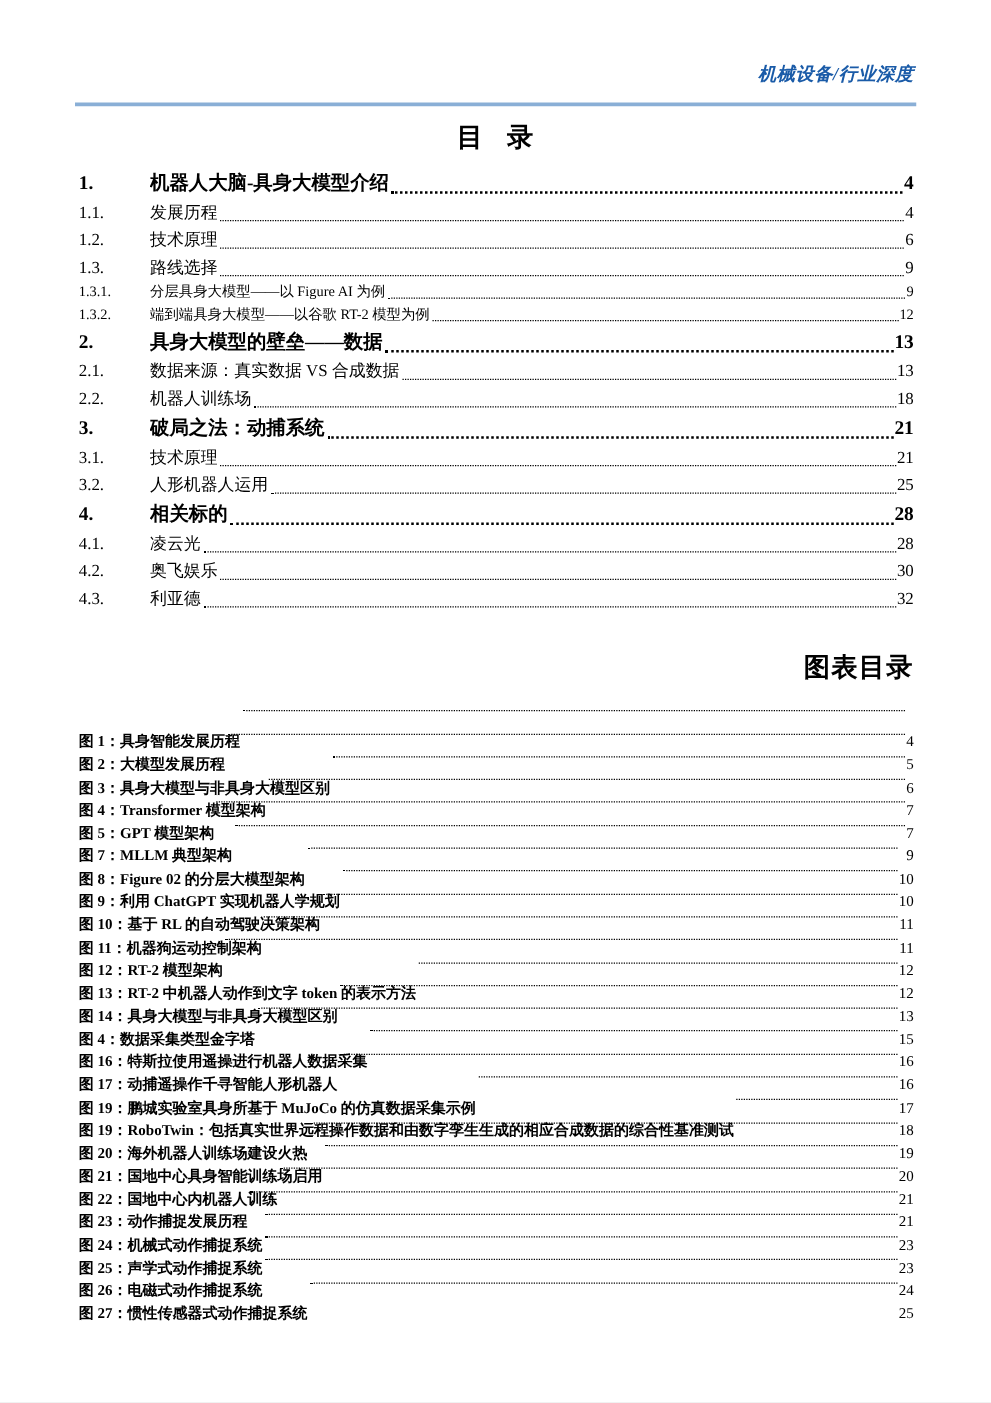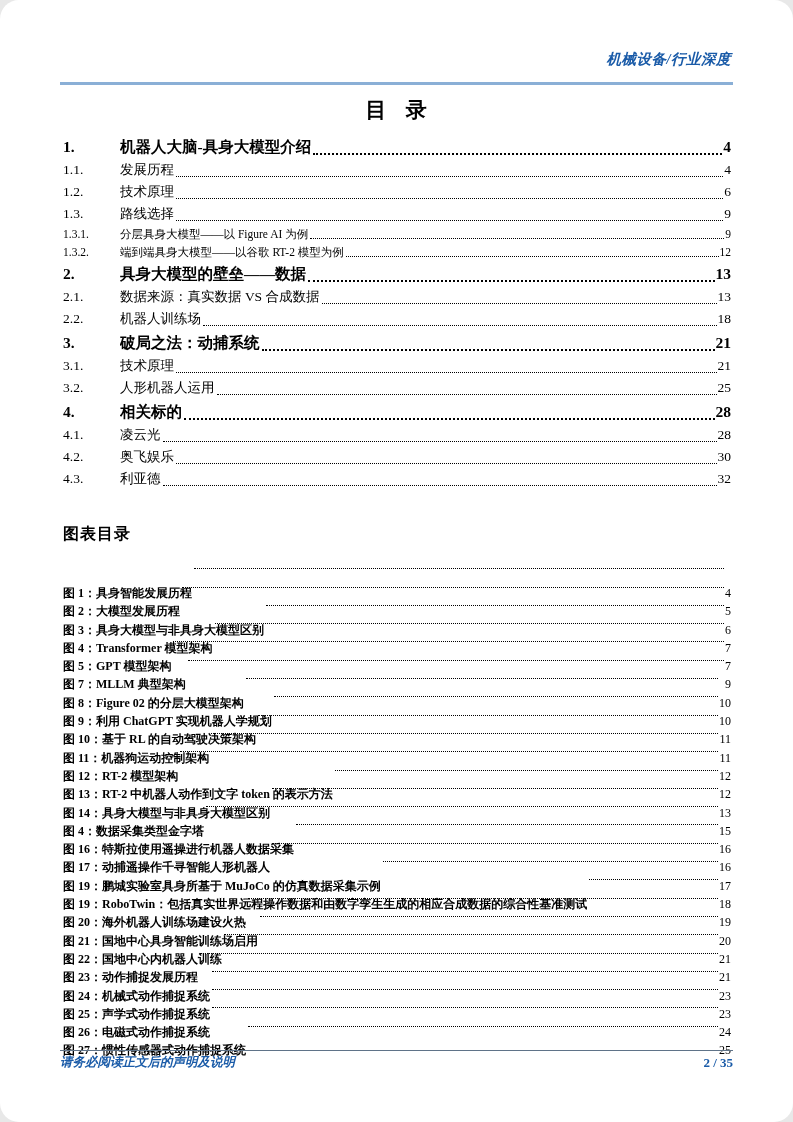--- a/index.html
+++ b/index.html
@@ -4,21 +4,20 @@
 <style>
   html,body { margin:0; padding:0; background:#e8e8e8; }
   .page {
     position:relative;
     width:793px; height:1122px;
     margin:0 auto;
     background:#ffffff;
     font-family:"Liberation Serif","DejaVu Serif",serif;
     color:#000;
     overflow:hidden;
-    border-radius:19px;
   }
   
   .header {
     position:absolute; top:50px; left:60px; right:62px;
     text-align:right;
   }
   .header-category {
     font-size:14.5px; font-weight:bold; font-style:italic;
     color:#1A5BA8; letter-spacing:0.5px;
   }
@@ -27,21 +26,21 @@
     height:3px; background:#8AAFD6;
   }
   
   .content { position:absolute; top:92px; left:63px; width:668px; }
   .toc-title {
     text-align:center; font-size:21px; font-weight:bold;
     word-spacing:10px; letter-spacing:2px;
     margin:4px 0 10px 0; line-height:28px;
   }
   .fig-title {
-    text-align:left; font-size:16px; font-weight:bold;
+    text-align:right; font-size:21px; font-weight:bold;
     letter-spacing:1px;
     margin:32px 0 8px 0; line-height:24px;
   }
   .toc-row { display:flex; align-items:baseline; white-space:nowrap; }
   .toc-row .num { flex:0 0 57px; }
   .toc-row .lbl { flex:0 1 auto; overflow:hidden; }
   .toc-row .dots {
     flex:1 1 4px; min-width:4px;
     align-self:flex-end;
     border-bottom:1.5px dotted #000;
@@ -309,18 +308,14 @@
           <span class="pg">24</span>
         </div>
         <div class="toc-row fig-row">
           <span class="lbl2">图 27：惯性传感器式动作捕捉系统</span>
           <span class="dots"></span>
           <span class="pg">25</span>
         </div>
       </div>
   </div>
 
-  <div class="footer">
-    <span class="footer-disclaimer">请务必阅读正文后的声明及说明</span>
-    <span class="footer-page">2 / 35</span>
-  </div>
 
 </div>
 
 </body></html>

